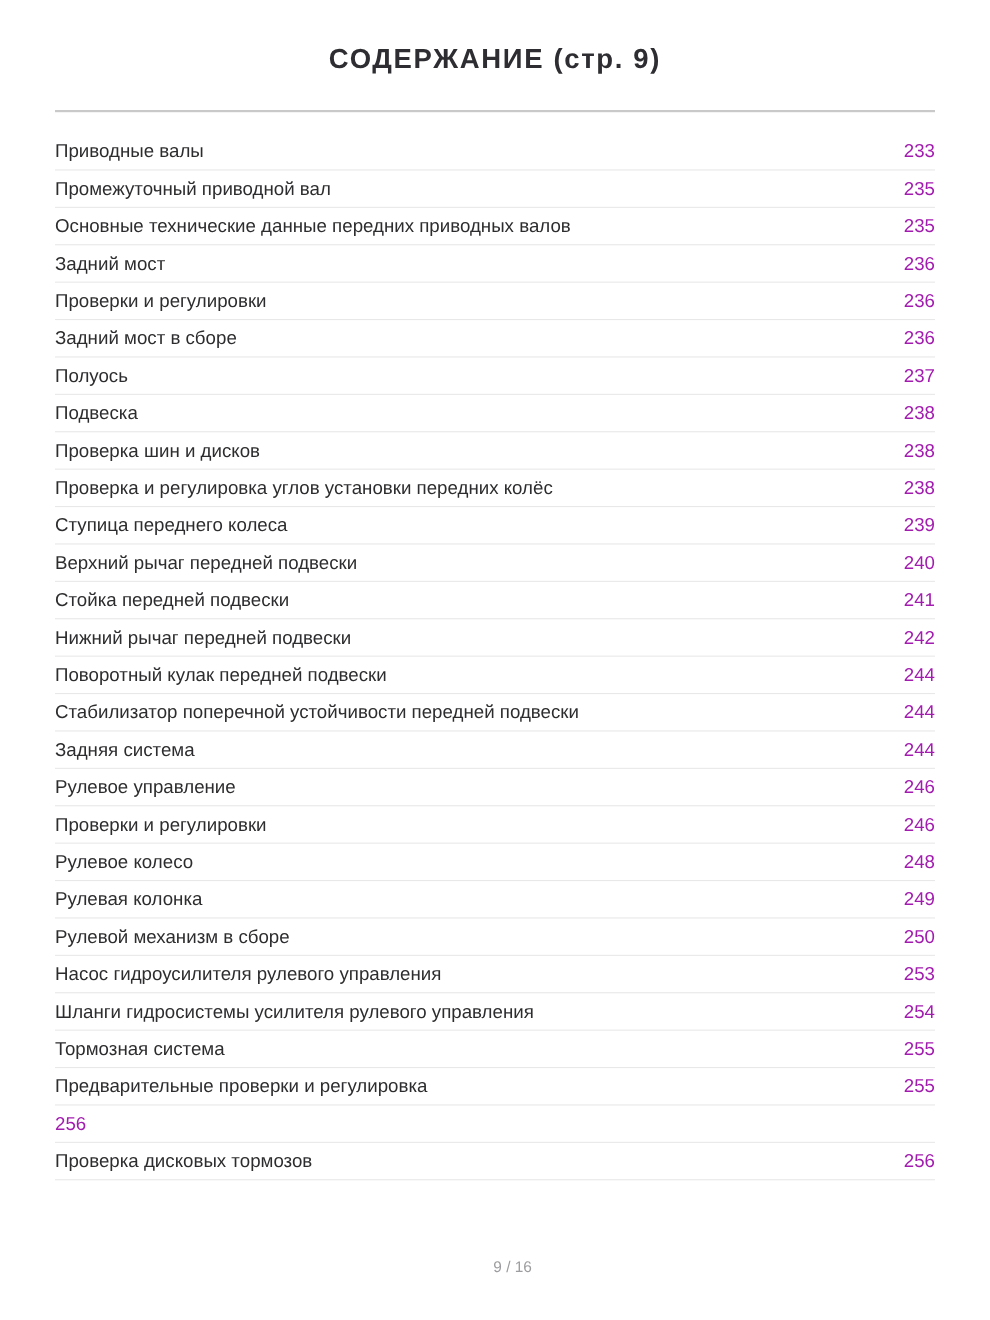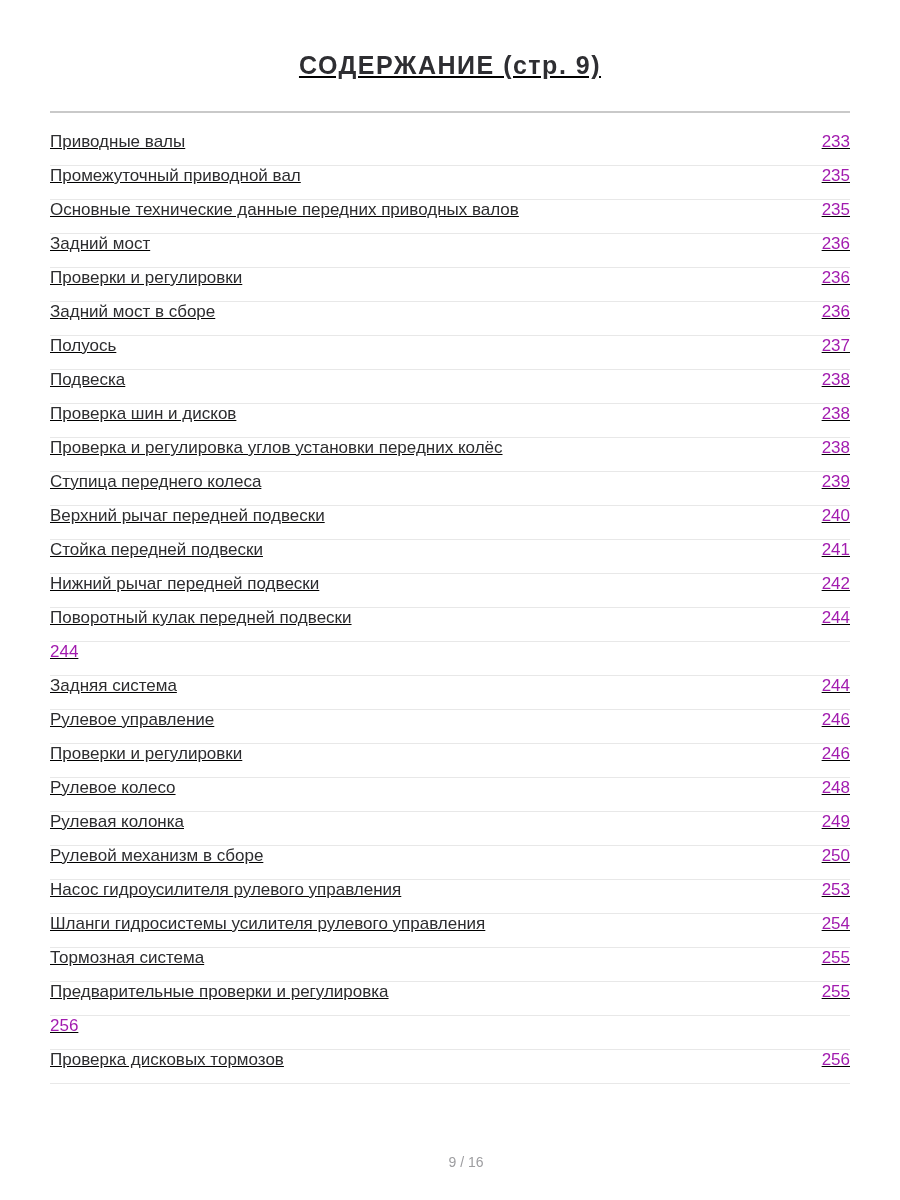--- a/index.html
+++ b/index.html
@@ -12,22 +12,21 @@
     overflow: hidden;
   }
   .page {
     width: 900px;
     height: 1200px;
     background: #ffffff;
     position: relative;
   }
   .content {
     width: 800px;
-    margin: 11px auto;
-    text-decoration: underline;
+    margin: 0 auto;
   }
   .title {
     padding-top: 40px;
     text-align: center;
     font-size: 25px;
     font-weight: 700;
     letter-spacing: 1.5px;
     color: #2e2e32;
   }
   .top-rule {
@@ -35,21 +34,21 @@
     height: 0;
     border: none;
     border-top: 2px solid #c9c9c9;
   }
   .toc-list {
     margin-top: 19px;
   }
   .toc-row {
     height: 34px;
     display: flex;
-    align-items: flex-start;
+    align-items: center;
     justify-content: space-between;
     border-bottom: 1px solid #e8e8e8;
   }
   .toc-label {
     font-size: 17px;
     color: #2d2d2f;
     white-space: nowrap;
   }
   .toc-page {
     font-size: 17px;
@@ -146,20 +145,21 @@
     <span class="toc-label">Нижний рычаг передней подвески</span>
     <span class="toc-page">242</span>
   </div>
 
   <div class="toc-row">
     <span class="toc-label">Поворотный кулак передней подвески</span>
     <span class="toc-page">244</span>
   </div>
 
   <div class="toc-row">
+    <span class="toc-label">Стабилизатор поперечной устойчивости передней подвески</span>
     <span class="toc-page">244</span>
   </div>
 
   <div class="toc-row">
     <span class="toc-label">Задняя система</span>
     <span class="toc-page">244</span>
   </div>
 
   <div class="toc-row">
     <span class="toc-label">Рулевое управление</span>

